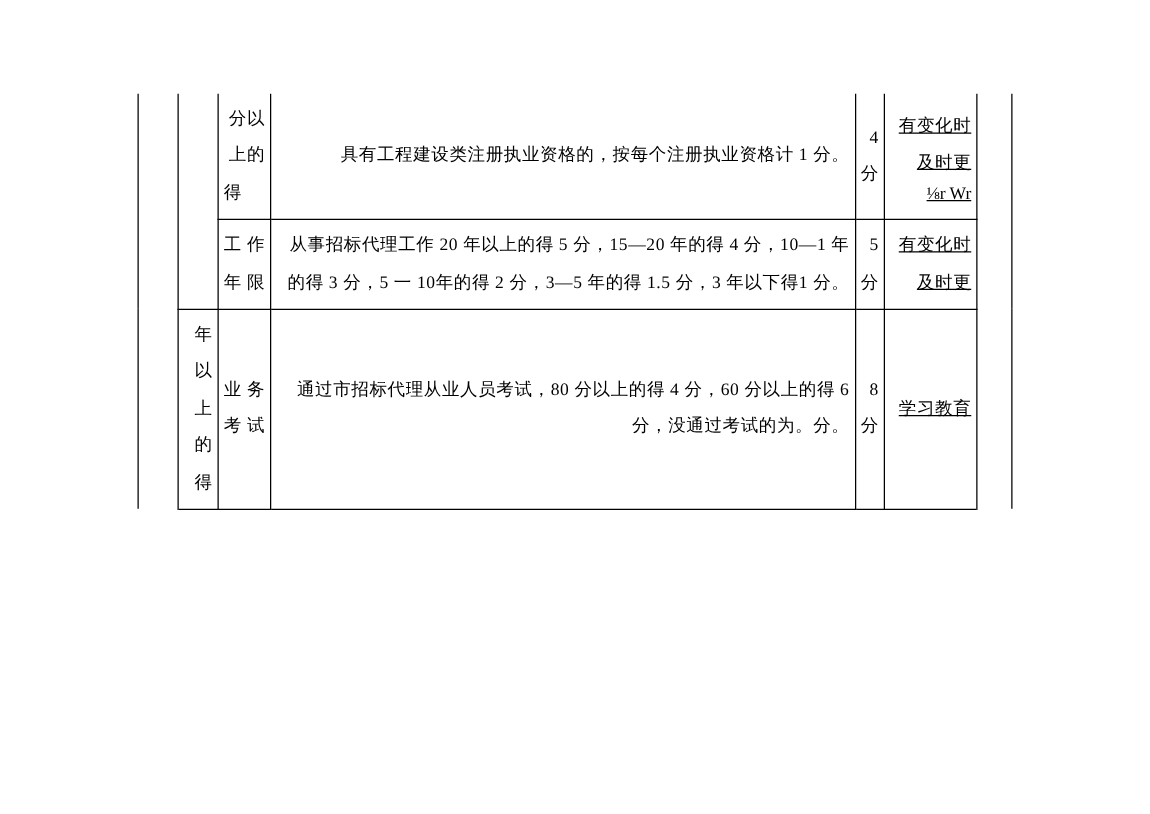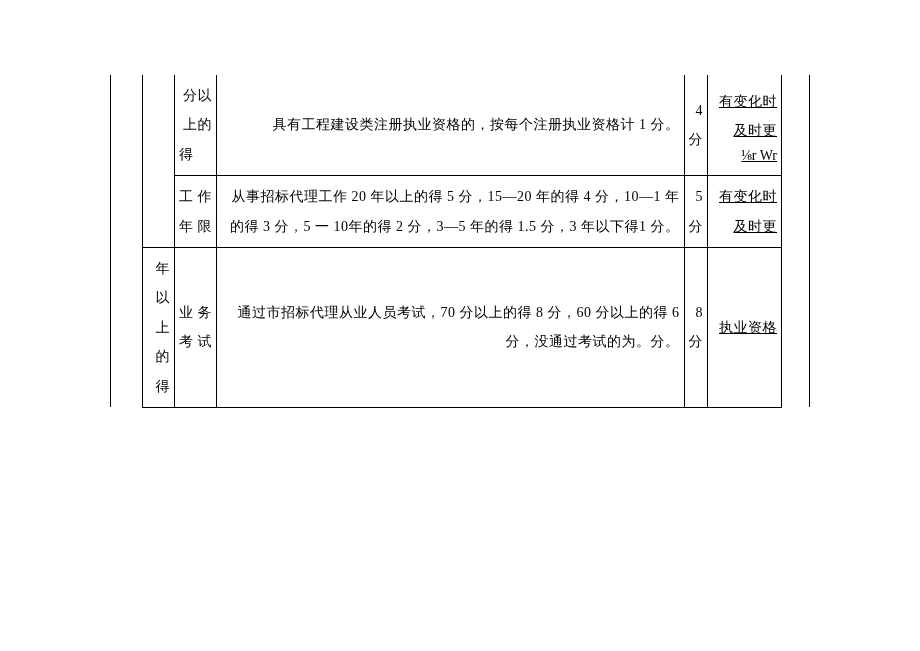--- a/index.html
+++ b/index.html
@@ -89,18 +89,18 @@
     </tr>
     <tr>
       <td class="col-c">工 作年限</td>
       <td class="col-d">从事招标代理工作 20 年以上的得 5 分，15—20 年的得 4 分，10—1 年的得 3 分，5 一 10年的得 2 分，3—5 年的得 1.5 分，3 年以下得1 分。</td>
       <td class="col-e">5分</td>
       <td class="col-f">有变化时及时更</td>
     </tr>
     <tr>
       <td class="col-b">年以上的得</td>
       <td class="col-c">业 务考试</td>
-      <td class="col-d">通过市招标代理从业人员考试，70 分以上的得 8 分，60 分以上的得 6 分，没通过考试的为。分。</td>
+      <td class="col-d">通过市招标代理从业人员考试，80 分以上的得 4 分，60 分以上的得 6 分，没通过考试的为。分。</td>
       <td class="col-e">8分</td>
-      <td class="col-f">执业资格</td>
+      <td class="col-f">学习教育</td>
     </tr>
   </tbody>
 </table>
 
 </body></html>

